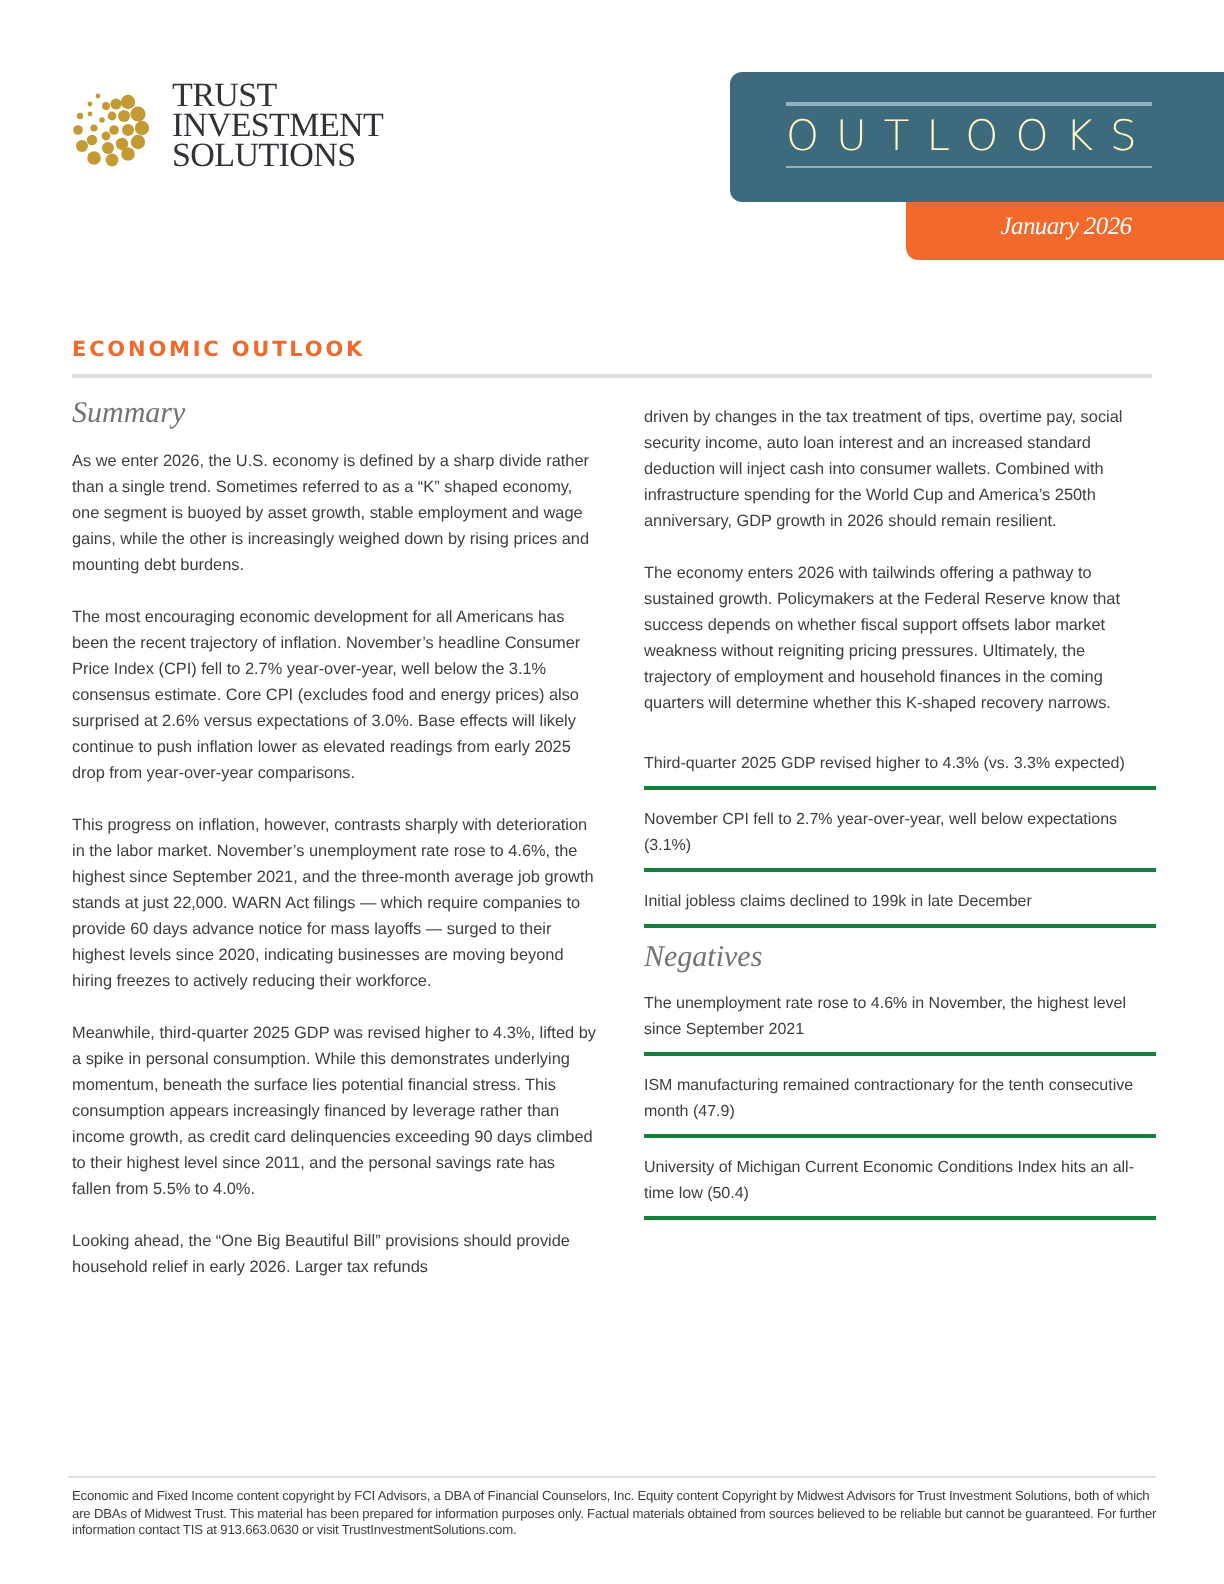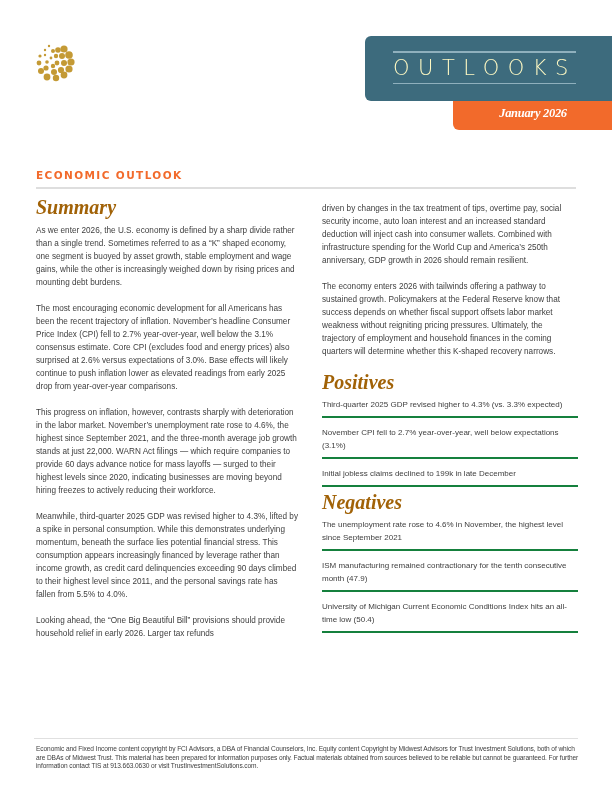--- a/index.html
+++ b/index.html
@@ -11,31 +11,31 @@
     .logo-mark { width: 42px; height: 42px; margin-right: 10px; }
     .logo-text { font-family: "Liberation Serif", serif; color: #2f3338; font-size: 17px; line-height: 15px; letter-spacing: -0.3px; }
     .logo-text div { white-space: nowrap; }
 
     
     .banner { position: absolute; left: 365px; top: 36px; width: 260px; height: 65px; background: #3d6b7d; border-radius: 6px 0 0 6px; z-index: 2; }
     .banner-inner { position: absolute; left: 28px; top: 15px; width: 183px; }
     .banner-line { height: 1.5px; background: #8fb0bd; }
     .banner-title { color: #fef9c3; font-family: "DejaVu Sans", sans-serif; font-weight: 300; font-size: 21px; letter-spacing: 8.5px; line-height: 30px; text-align: left; white-space: nowrap; }
     .date-tab { position: absolute; left: 453px; top: 100px; width: 170px; height: 30px; background: #f26a2b; border-radius: 0 0 0 6px; z-index: 1; }
-    .date-text { position: absolute; left: 0; right: 10px; top: 6px; text-align: center; color: #ffffff; font-family: "Liberation Serif", serif; font-style: italic; font-weight: bold; font-size: 12.5px; letter-spacing: -0.3px; }
+    .date-text { position: absolute; left: 0; right: 10px; top: 6px; text-align: center; color: #ffffff; font-family: "Liberation Serif", serif; font-style: italic; font-weight: normal; font-size: 12.5px; letter-spacing: -0.3px; }
 
     
     .section-label { position: absolute; left: 36px; top: 169px; color: #f26a2b; font-family: "DejaVu Sans", sans-serif; font-weight: bold; font-size: 10.5px; letter-spacing: 1.4px; }
     .section-rule { position: absolute; left: 36px; top: 187px; width: 540px; height: 2px; background: #dedede; }
 
     
     .col { position: absolute; font-size: 8.2px; line-height: 13px; color: #3e3e3e; }
     .col-left { left: 36px; top: 197px; width: 262px; }
     .col-right { left: 322px; top: 202px; width: 256px; }
-    .h-serif { font-family: "Liberation Serif", serif; font-style: italic; font-size: 20px; color: #a16207; line-height: 20px; margin-bottom: 7px; font-weight: bold; }
+    .h-serif { font-family: "Liberation Serif", serif; font-style: italic; font-size: 15px; color: #737373; line-height: 20px; margin-bottom: 7px; }
     .para { margin-bottom: 13px; }
     .list-item { padding: 3px 0 5px 0; border-bottom: 2px solid #15803d; margin-bottom: 5px; font-size: 8px; line-height: 13px; }
 
     
     .footer-rule { position: absolute; left: 34px; top: 738px; width: 544px; height: 1px; background: #e0e0e0; }
     .footer { position: absolute; left: 36px; top: 745px; width: 545px; font-size: 6.6px; line-height: 8.6px; color: #3e3e3e; letter-spacing: -0.1px; }
   </style>
 </head>
 <body>
 
@@ -62,20 +62,25 @@
       <circle cx="23" cy="23" r="2.4"></circle>
       <circle cx="19" cy="26" r="2.2"></circle>
       <circle cx="13" cy="22" r="1.8"></circle>
       <circle cx="6" cy="16" r="1.6"></circle>
       <circle cx="11" cy="10" r="1.2"></circle>
       <circle cx="15" cy="6" r="1.2"></circle>
       <circle cx="17" cy="18" r="1.4"></circle>
       <circle cx="11" cy="15" r="1.2"></circle>
     </g>
   </svg>
+  <div class="logo-text">
+    <div>TRUST</div>
+    <div>INVESTMENT</div>
+    <div>SOLUTIONS</div>
+  </div>
 </div>
 
 <div class="banner">
   <div class="banner-inner">
     <div class="banner-line"></div>
     <div class="banner-title">OUTLOOKS</div>
     <div class="banner-line"></div>
   </div>
 </div>
 <div class="date-tab">
@@ -91,21 +96,20 @@
   <p class="para">The most encouraging economic development for all Americans has been the recent trajectory of inflation. November’s headline Consumer Price Index (CPI) fell to 2.7% year-over-year, well below the 3.1% consensus estimate. Core CPI (excludes food and energy prices) also surprised at 2.6% versus expectations of 3.0%. Base effects will likely continue to push inflation lower as elevated readings from early 2025 drop from year-over-year comparisons.</p>
   <p class="para">This progress on inflation, however, contrasts sharply with deterioration in the labor market. November’s unemployment rate rose to 4.6%, the highest since September 2021, and the three-month average job growth stands at just 22,000. WARN Act filings — which require companies to provide 60 days advance notice for mass layoffs — surged to their highest levels since 2020, indicating businesses are moving beyond hiring freezes to actively reducing their workforce.</p>
   <p class="para">Meanwhile, third-quarter 2025 GDP was revised higher to 4.3%, lifted by a spike in personal consumption. While this demonstrates underlying momentum, beneath the surface lies potential financial stress. This consumption appears increasingly financed by leverage rather than income growth, as credit card delinquencies exceeding 90 days climbed to their highest level since 2011, and the personal savings rate has fallen from 5.5% to 4.0%.</p>
   <p class="para">Looking ahead, the “One Big Beautiful Bill” provisions should provide household relief in early 2026. Larger tax refunds</p>
 </div>
 
 <div class="col col-right">
   <p class="para">driven by changes in the tax treatment of tips, overtime pay, social security income, auto loan interest and an increased standard deduction will inject cash into consumer wallets. Combined with infrastructure spending for the World Cup and America’s 250th anniversary, GDP growth in 2026 should remain resilient.</p>
   <p class="para" style="margin-bottom:14px;">The economy enters 2026 with tailwinds offering a pathway to sustained growth. Policymakers at the Federal Reserve know that success depends on whether fiscal support offsets labor market weakness without reigniting pricing pressures. Ultimately, the trajectory of employment and household finances in the coming quarters will determine whether this K-shaped recovery narrows.</p>
 
-  <div class="h-serif" style="margin-bottom:3px;">Positives</div>
   <div>
     <div class="list-item">Third-quarter 2025 GDP revised higher to 4.3% (vs. 3.3% expected)</div>
     <div class="list-item">November CPI fell to 2.7% year-over-year, well below expectations (3.1%)</div>
     <div class="list-item">Initial jobless claims declined to 199k in late December</div>
   </div>
 
   <div class="h-serif" style="margin-bottom:3px;">Negatives</div>
   <div>
     <div class="list-item">The unemployment rate rose to 4.6% in November, the highest level since September 2021</div>
     <div class="list-item">ISM manufacturing remained contractionary for the tenth consecutive month (47.9)</div>

